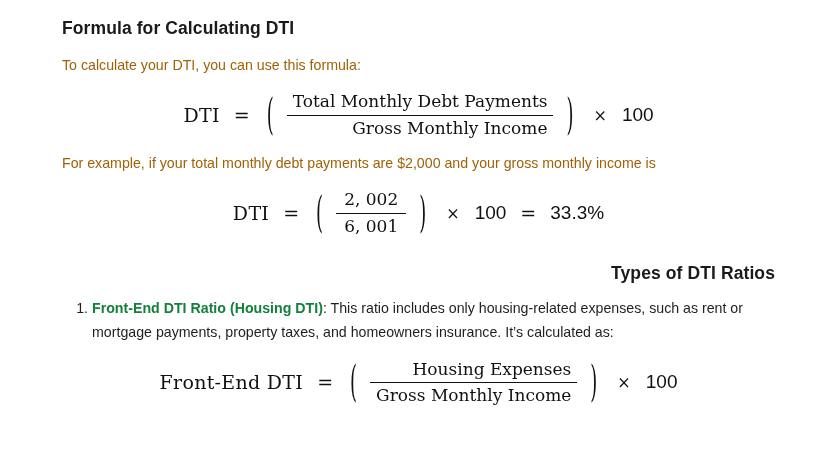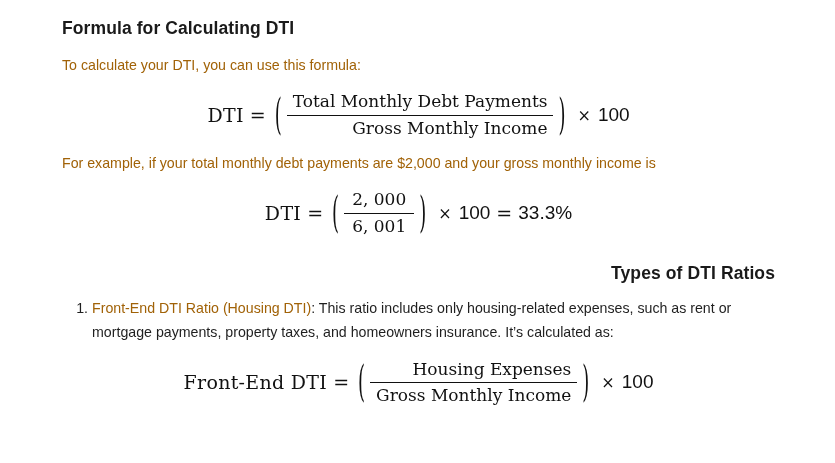--- a/index.html
+++ b/index.html
@@ -47,20 +47,21 @@
     justify-content: center;
     align-items: center;
     font-family: "DejaVu Serif", serif;
     color: #111111;
     margin: 14px 0 12px 0;
   }
   .math-row {
     display: flex;
     align-items: center;
     white-space: nowrap;
+    gap: 8px;
   }
   .mi {
     font-family: "DejaVu Serif", serif;
     font-size: 19px;
     letter-spacing: 0.3px;
   }
   .mo {
     font-family: "DejaVu Serif", serif;
     font-size: 19px;
     margin: 0 6px;
@@ -120,22 +121,22 @@
     font-size: 14.2px;
     line-height: 1.72;
     color: #1f1f1f;
     margin-bottom: 2px;
   }
   ol.types-list > li::marker {
     font-size: 14.2px;
     color: #1f1f1f;
   }
   .li-title {
-    font-weight: normal;
-    color: #a16207;
+    font-weight: bold;
+    color: #15803d;
   }
 </style>
 </head>
 <body>
 
 <div class="page">
 
   <h2 class="section-heading">Formula for Calculating DTI</h2>
 
   <p class="body-text">To calculate your DTI, you can use this formula:</p>
@@ -157,21 +158,21 @@
   </div>
 
   <p class="body-text">For example, if your total monthly debt payments are $2,000 and your gross monthly income is</p>
 
   <div class="math-block">
     <div class="math-row">
       <span class="mi">DTI</span>
       <span class="mo">=</span>
       <span class="paren">(</span>
       <span class="frac small">
-        <span class="num">2, 000</span>
+        <span class="num">2, 002</span>
         <span class="bar"></span>
         <span class="den">6, 001</span>
       </span>
       <span class="paren">)</span>
       <span class="times">×</span>
       <span class="mn">100</span>
       <span class="mo">=</span>
       <span class="mn">33.3%</span>
     </div>
   </div>

